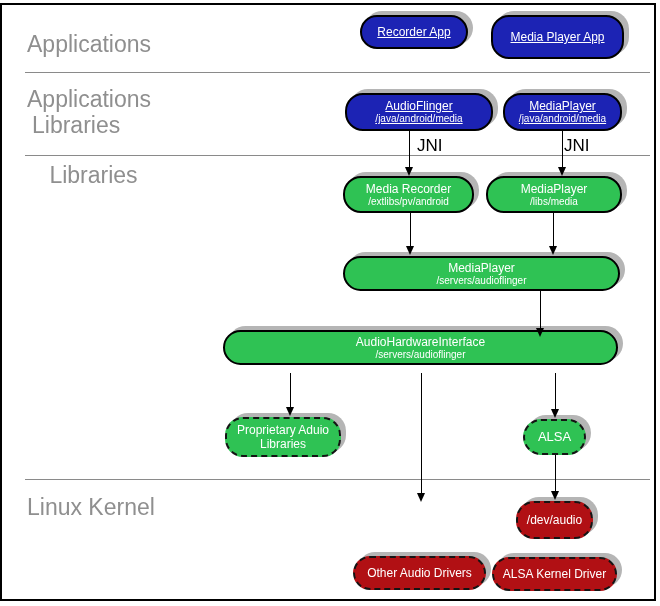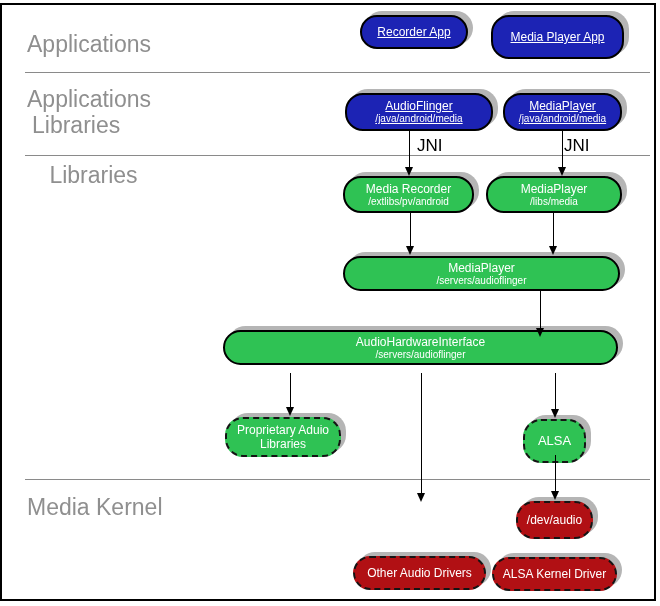--- a/index.html
+++ b/index.html
@@ -43,21 +43,21 @@
   <div class="divider" style="left:25px;top:479px;width:625px;"></div>
 
   <div class="sec-label" style="left:27px;top:31px;">Applications</div>
   <div class="sec-label" style="left:27px;top:86px;">
     <div>Applications</div>
     <div style="padding-left:5px;">Libraries</div>
   </div>
   <div class="sec-label" style="left:16px;top:161px;width:155px;text-align:center;line-height:28px;">
     <div>Libraries</div>
   </div>
-  <div class="sec-label" style="left:27px;top:494px;">Media Kernel</div>
+  <div class="sec-label" style="left:27px;top:494px;">Linux Kernel</div>
 
   <div class="node blue" style="left:360px;top:15px;width:108px;height:34px;">
     <div class="title">Recorder App</div>
   </div>
   <div class="node blue" style="left:491px;top:15px;width:133px;height:44px;">
     <div class="title">Media Player App</div>
   </div>
 
   <div class="node blue" style="left:345px;top:93px;width:148px;height:38px;">
     <div class="title">AudioFlinger</div>
@@ -87,21 +87,21 @@
 
   <div class="node green" style="left:223px;top:330px;width:395px;height:35px;">
     <div class="title">AudioHardwareInterface</div>
     <div class="sub">/servers/audioflinger</div>
   </div>
 
   <div class="node green dashed" style="left:225px;top:417px;width:116px;height:40px;">
     <div class="title">Proprietary Aduio</div>
     <div class="title">Libraries</div>
   </div>
-  <div class="node green dashed" style="left:523px;top:419px;width:63px;height:44px;">
+  <div class="node green dashed" style="left:523px;top:419px;width:63px;height:36px;">
     <div class="title big">ALSA</div>
   </div>
 
   <div class="node red dashed" style="left:516px;top:501px;width:77px;height:38px;">
     <div class="title">/dev/audio</div>
   </div>
   <div class="node red dashed" style="left:353px;top:556px;width:133px;height:34px;">
     <div class="title">Other Audio Drivers</div>
   </div>
   <div class="node red dashed" style="left:492px;top:557px;width:125px;height:34px;">

